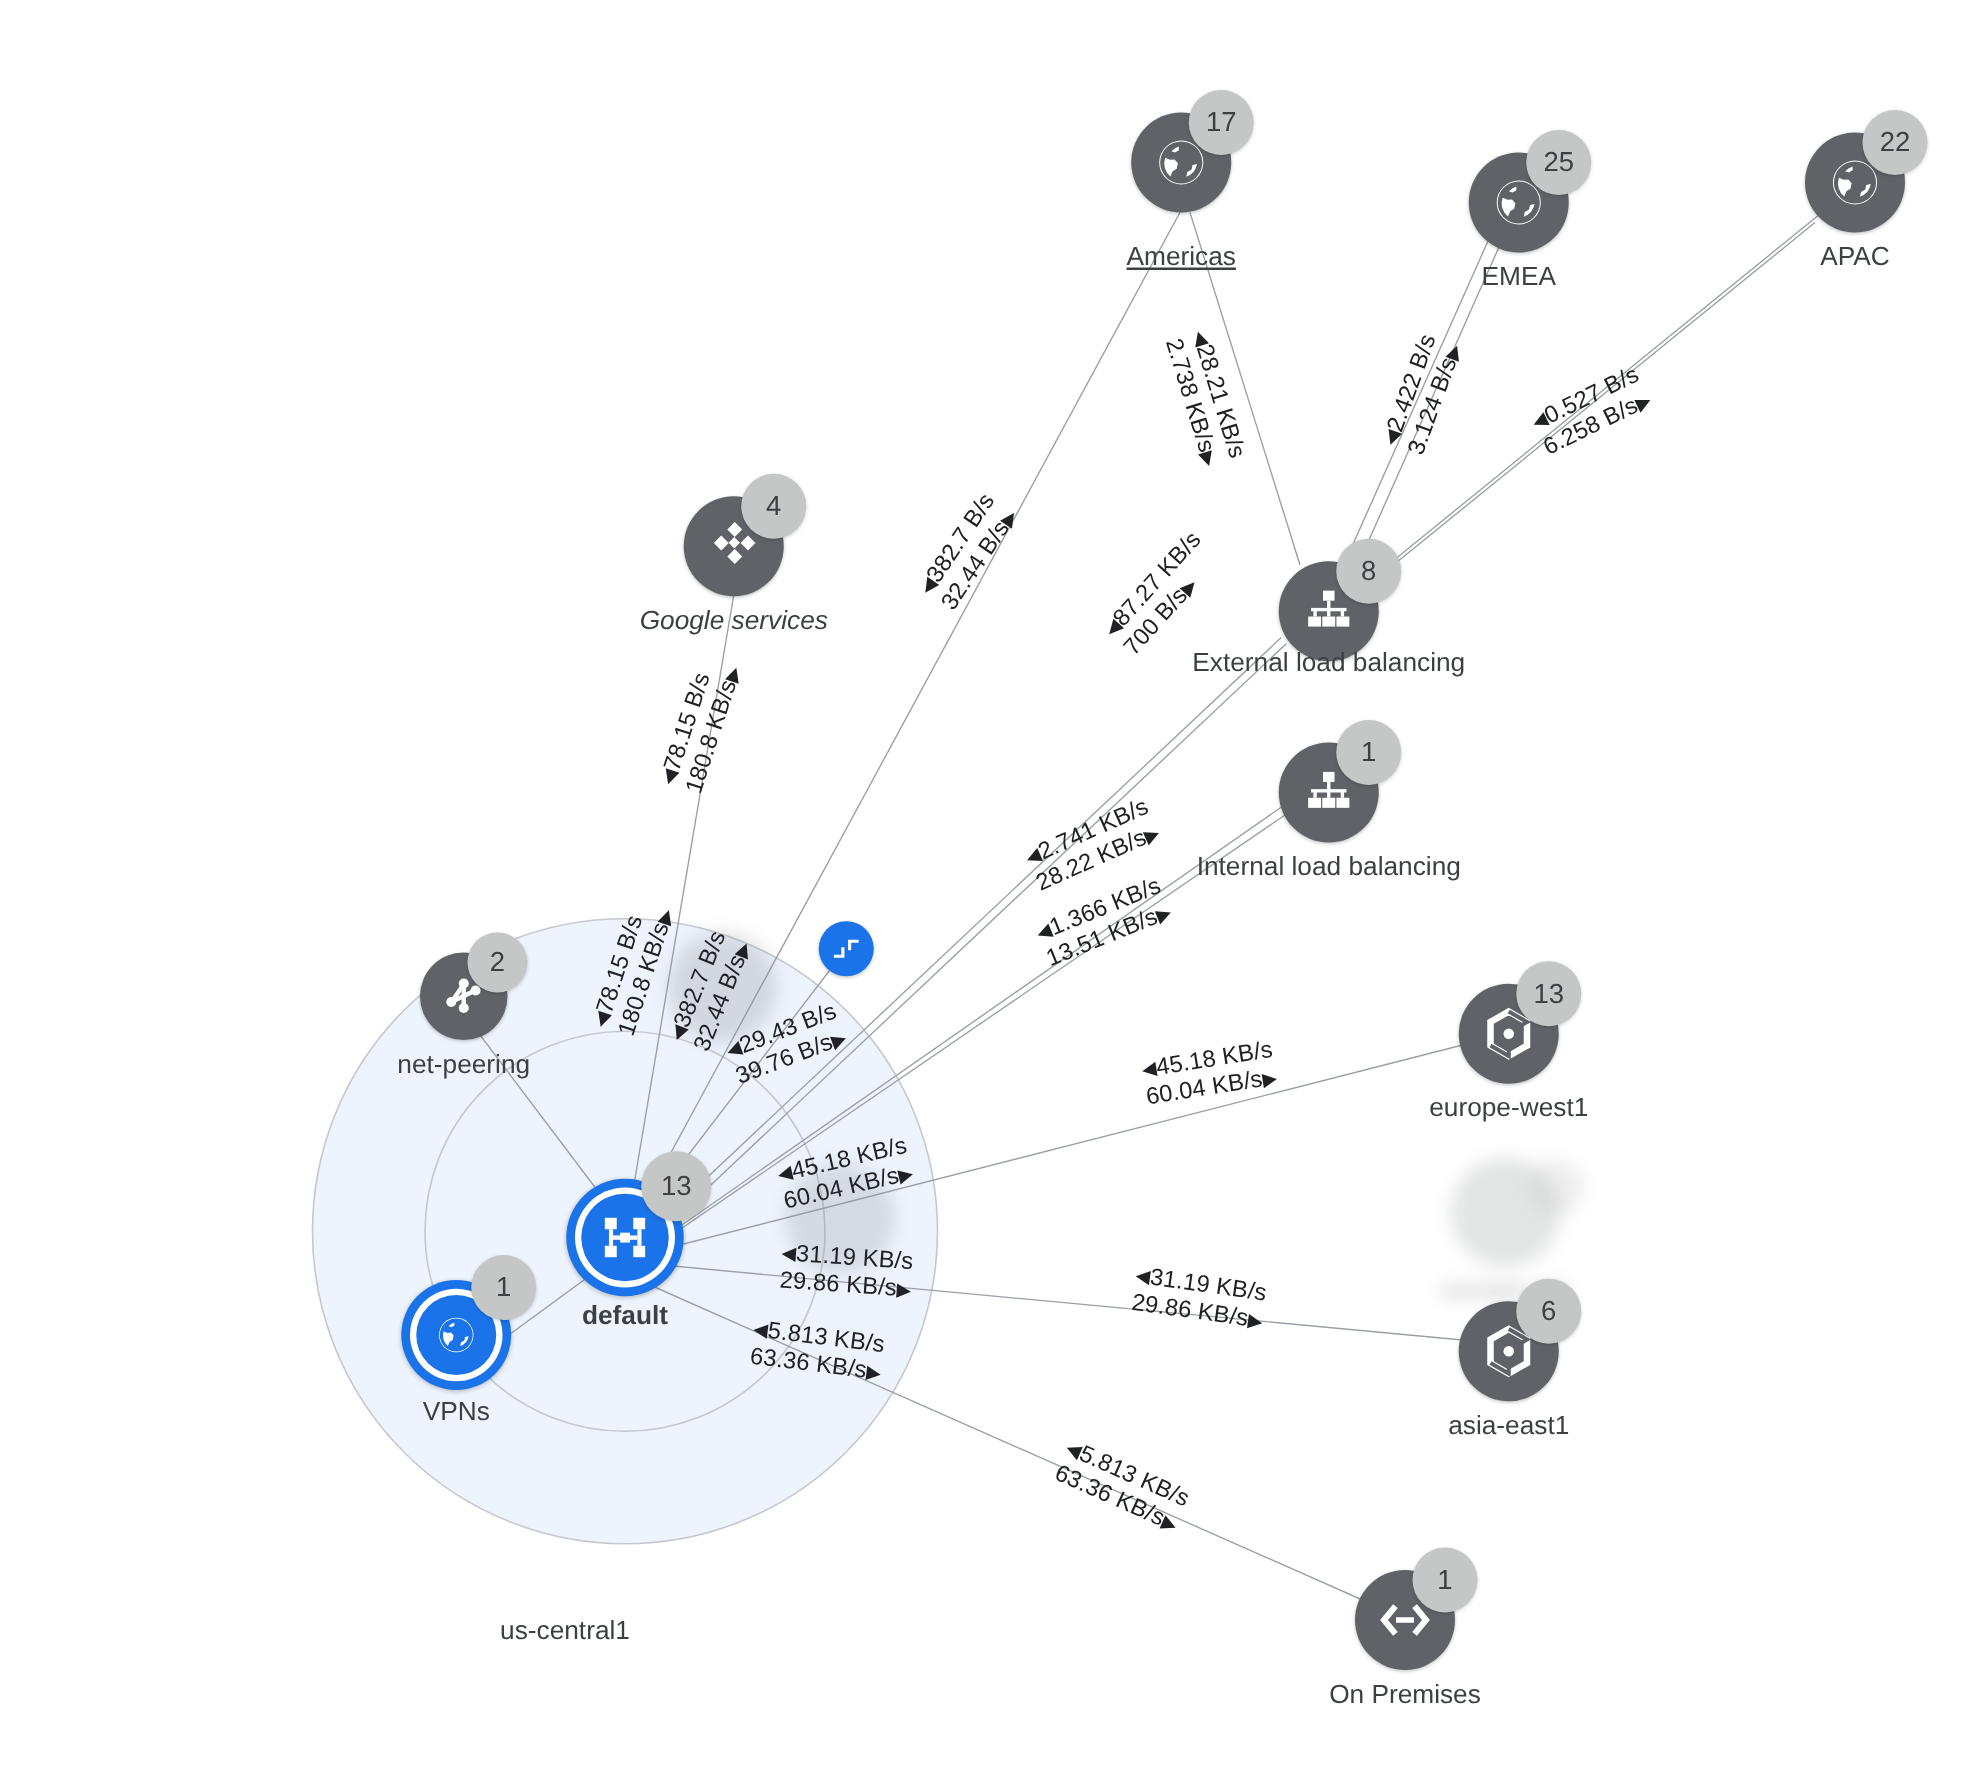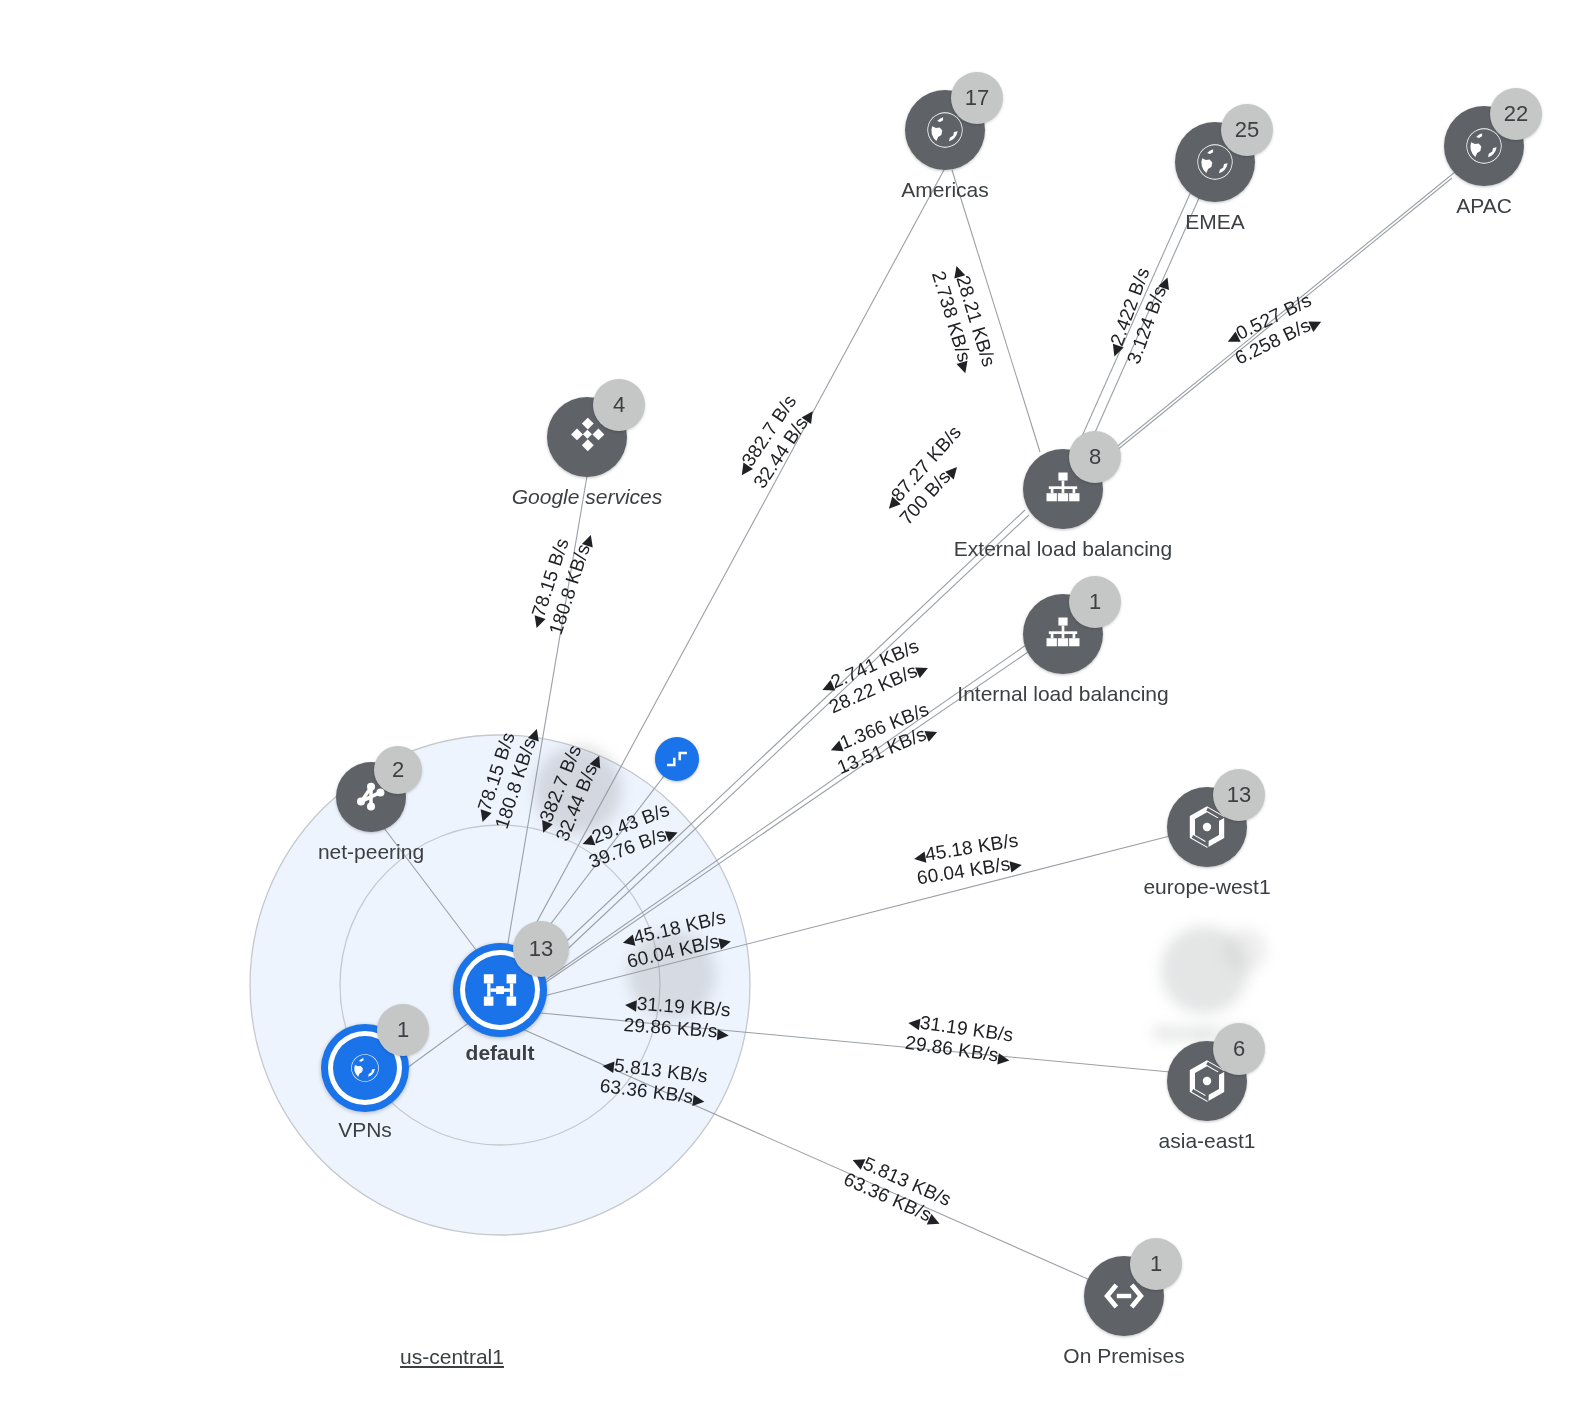--- a/index.html
+++ b/index.html
@@ -85,21 +85,21 @@
   <div class="node" style="left:945px;top:130px;">
     <div class="disc grey" style="width:80px;height:80px;">
       <svg width="46" height="46" viewBox="0 0 24 24">
         <circle cx="12" cy="12" r="9.2" fill="#fff"></circle>
         <path d="M12 3.2a8.8 8.8 0 000 17.6 8.8 8.8 0 000-17.6zm-1 2.1v1.6l-1.6.9-1.5-.5a7 7 0 013.1-2zM5.3 10l2 .9 1.9-.2 1.4 1.6-.5 2.3-1.7 1.1-.9 2.1A7 7 0 015.3 10zm8.8 7.9l.4-1.9 1.8-1.1.4-1.9 1.9-.4a7 7 0 01-4.5 5.3z" fill="#5f6368"></path>
       </svg>
     </div>
     <div class="badge" style="width:52px;height:52px;right:-18px;top:-18px;">
       <span>17</span>
     </div>
-    <div class="nlabel" style="top:88px;">Americas</div>
+    <div class="nlabel" style="top:104px;text-decoration:underline;">Americas</div>
   </div>
 
   <div class="node" style="left:1215px;top:140px;margin-top:22px;">
     <div class="disc grey" style="width:80px;height:80px;">
       <svg width="46" height="46" viewBox="0 0 24 24">
         <circle cx="12" cy="12" r="9.2" fill="#fff"></circle>
         <path d="M12 3.2a8.8 8.8 0 000 17.6 8.8 8.8 0 000-17.6zm-1 2.1v1.6l-1.6.9-1.5-.5a7 7 0 013.1-2zM5.3 10l2 .9 1.9-.2 1.4 1.6-.5 2.3-1.7 1.1-.9 2.1A7 7 0 015.3 10zm8.8 7.9l.4-1.9 1.8-1.1.4-1.9 1.9-.4a7 7 0 01-4.5 5.3z" fill="#5f6368"></path>
       </svg>
     </div>
     <div class="badge" style="width:52px;height:52px;right:-18px;top:-18px;">
@@ -151,21 +151,21 @@
           <rect x="17" y="11.8" width="1.4" height="2.4"></rect>
           <rect x="3.4" y="14.2" width="5.4" height="4.2"></rect>
           <rect x="9.3" y="14.2" width="5.4" height="4.2"></rect>
           <rect x="15.2" y="14.2" width="5.4" height="4.2"></rect>
         </g>
       </svg>
     </div>
     <div class="badge" style="width:52px;height:52px;right:-18px;top:-18px;">
       <span>8</span>
     </div>
-    <div class="nlabel" style="top:88px;">External load balancing</div>
+    <div class="nlabel" style="top:70px;">External load balancing</div>
   </div>
 
   <div class="node" style="left:1063px;top:634px;">
     <div class="disc grey" style="width:80px;height:80px;">
       <svg width="46" height="46" viewBox="0 0 24 24">
         <g fill="#fff">
           <rect x="9.6" y="3.4" width="4.8" height="4.2"></rect>
           <rect x="11.3" y="7.6" width="1.4" height="3.4"></rect>
           <rect x="4.6" y="10.6" width="14.8" height="1.4"></rect>
           <rect x="5.6" y="11.8" width="1.4" height="2.4"></rect>
@@ -305,21 +305,21 @@
     <div class="disc blue" style="width:44px;height:44px;">
       <svg width="26" height="26" viewBox="0 0 24 24">
         <g fill="none" stroke="#fff" stroke-width="2.3" stroke-linecap="square">
           <path d="M20 6.5h-5.5V12"></path>
           <path d="M4 17.5h5.5V12"></path>
         </g>
       </svg>
     </div>
   </div>
 
-  <div class="region-lbl" style="left:452px;top:1345px;text-decoration:underline;">us-central1</div>
+  <div class="region-lbl" style="left:452px;top:1293px;">us-central1</div>
 
   <div class="edge-lbl" style="left:969px;top:262px;transform:rotate(73deg);">
     <span class="ln"><span class="arrow">◀</span><span>28.21 KB/s</span></span>
     <span class="ln"><span>2.738 KB/s</span><span class="arrow">▶</span></span>
   </div>
 
   <div class="edge-lbl" style="left:1102px;top:352px;transform:rotate(-70deg);">
     <span class="ln"><span class="arrow">◀</span><span>2.422 B/s</span></span>
     <span class="ln"><span>3.124 B/s</span><span class="arrow">▶</span></span>
   </div>

